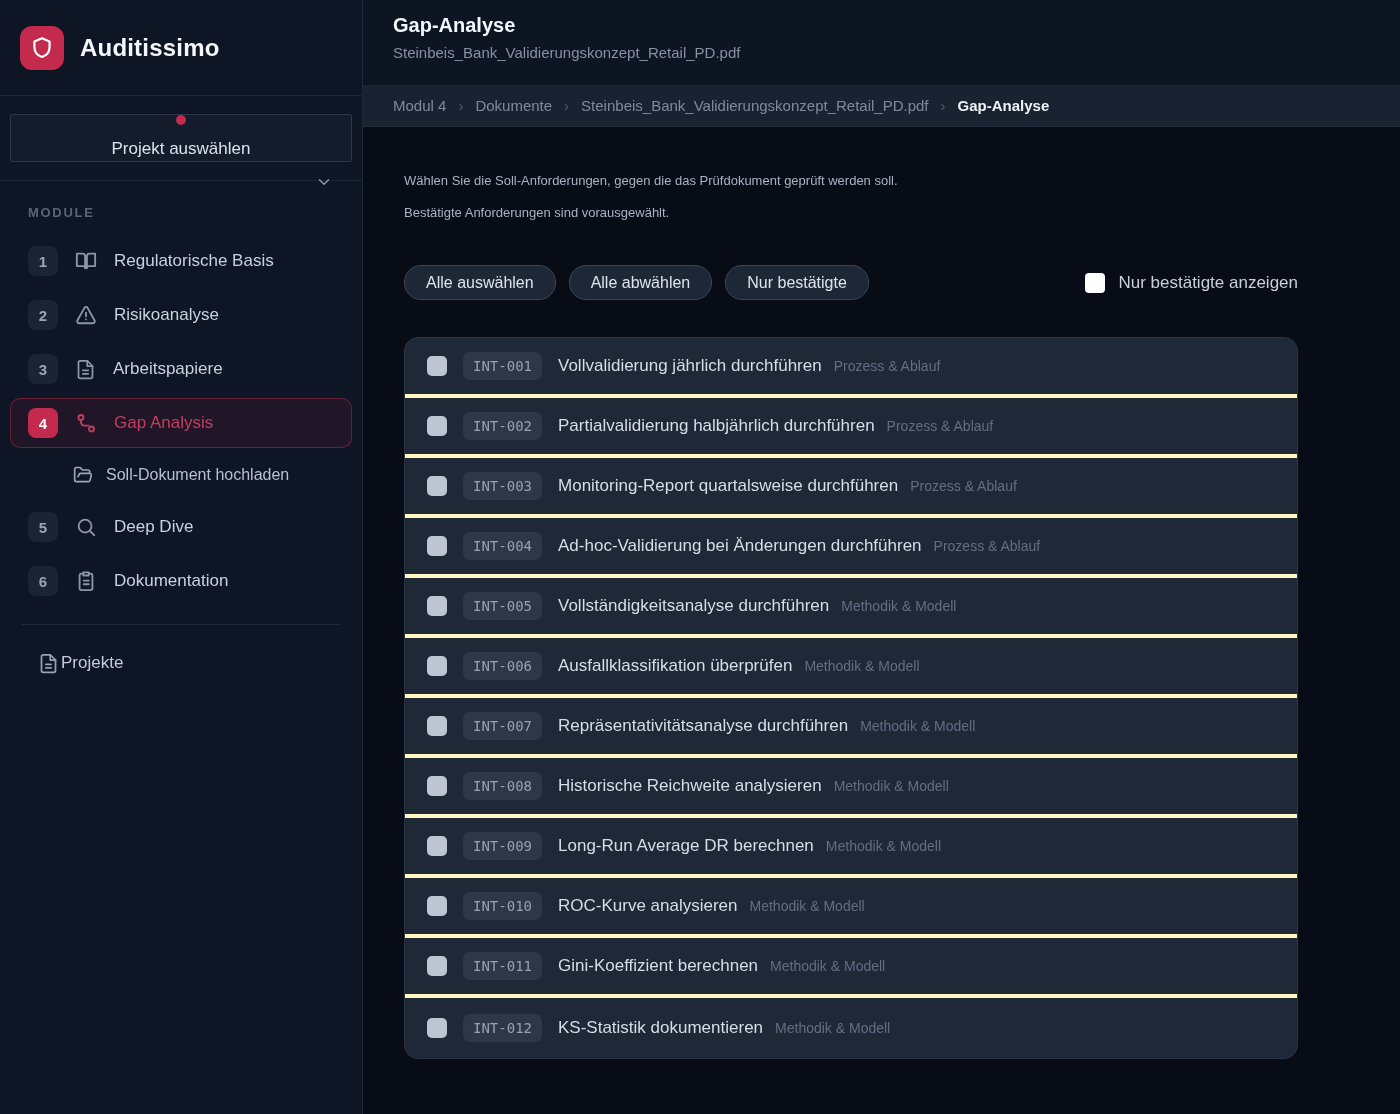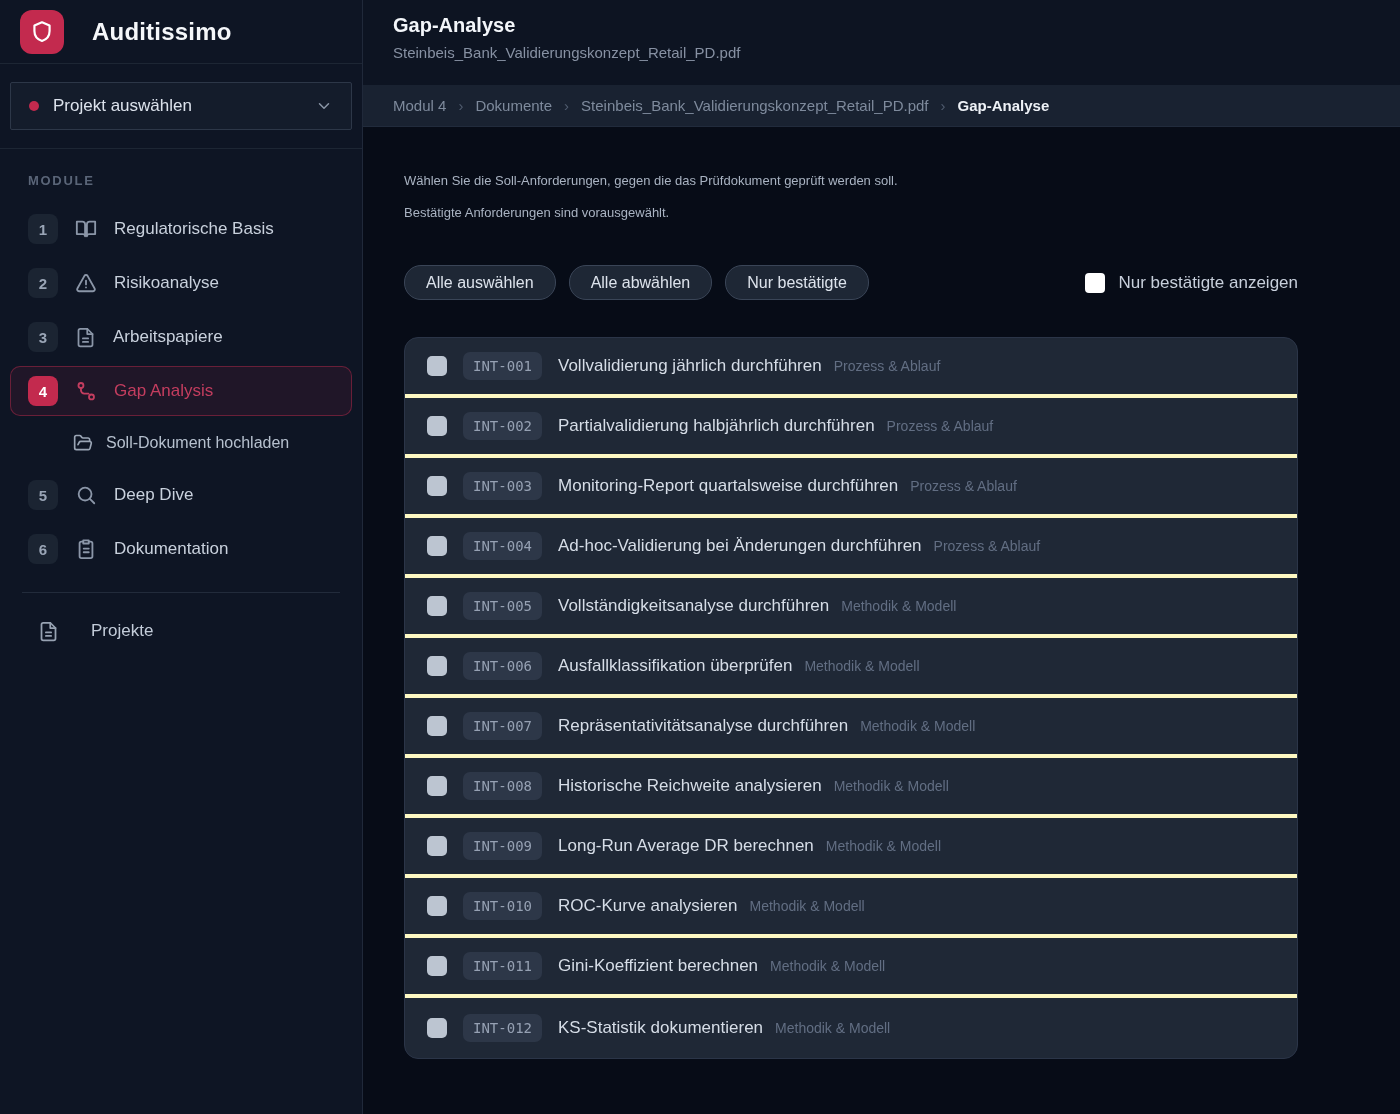--- a/index.html
+++ b/index.html
@@ -7,44 +7,44 @@
   body {
     display:flex;
     background:#070c17;
     font-family:"Liberation Sans","DejaVu Sans",sans-serif;
     color:#c9d1dd;
   }
   svg { display:block; }
 
   
   .sidebar { width:363px; min-width:363px; background:#0e1524; border-right:1px solid #20293a; display:flex; flex-direction:column; }
-  .logo-row { height:64px; display:flex; align-items:center; gap:28px; padding:0 20px; border-bottom:1px solid #1d2634; }
+  .logo-row { height:96px; display:flex; align-items:center; gap:16px; padding:0 20px; border-bottom:1px solid #1d2634; }
   .logo-badge { width:44px; height:44px; border-radius:12px; background:#c32a4e; display:flex; align-items:center; justify-content:center; flex:none; }
   .app-name { font-size:24px; font-weight:bold; color:#f5f7fa; letter-spacing:.2px; }
 
   .selector-wrap { padding:18px 10px; border-bottom:1px solid #1d2634; }
-  .project-selector { height:48px; width:100%; border:1px solid #2d3748; background:#141c2b; border-radius:2px; display:flex; align-items:center; gap:14px; padding:0 18px; color:#dce2ec; font-size:17px; cursor:pointer; }
+  .project-selector { height:48px; width:100%; border:1px solid #2d3748; background:#141c2b; border-radius:2px; display:flex; align-items:center; gap:14px; padding:0 18px; color:#dce2ec; font-size:17px; cursor:pointer;flex-direction:column; }
   .dot { width:10px; height:10px; border-radius:50%; background:#c32a4e; flex:none; }
   .selector-chevron { margin-left:auto; color:#8a95a6; }
 
   .nav { padding:14px 10px 0; }
   .section-label { font-size:13px; letter-spacing:1.7px; color:#5a6578; font-weight:bold; margin:10px 18px 16px; }
   .nav-item { height:50px; margin:4px 0; display:flex; align-items:center; gap:17px; padding:0 17px; border-radius:10px; cursor:pointer; border:1px solid transparent; }
   .num-badge { width:30px; height:30px; border-radius:8px; background:#1b2432; color:#9aa5b6; font-size:15px; font-weight:bold; display:flex; align-items:center; justify-content:center; flex:none; }
   .nav-icon { color:#8b96a8; display:flex; flex:none; }
   .nav-label { font-size:17px; color:#c9d1dd; white-space:nowrap; }
   .nav-item.active { background:rgba(195,42,78,0.10); border-color:rgba(195,42,78,0.45); }
   .nav-item.active .num-badge { background:#c32a4e; color:#ffffff; }
   .nav-item.active .nav-icon { color:#c43d5f; }
   .nav-item.active .nav-label { color:#c43d5f; }
   .sub-item { height:46px; display:flex; align-items:center; gap:13px; padding-left:63px; color:#b6c0ce; font-size:16px; cursor:pointer; }
   .sub-item .nav-icon { color:#9aa5b5; }
 
   .sidebar-divider { border-top:1px solid #222b3b; margin:18px 12px 14px; }
-  .footer-item { height:48px; display:flex; align-items:center; gap:32px; padding:0 28px; font-size:17px; color:#c3ccd9; cursor:pointer; }
+  .footer-item { height:48px; display:flex; align-items:center; gap:2px; padding:0 28px; font-size:17px; color:#c3ccd9; cursor:pointer; }
   .footer-item .nav-icon { color:#97a2b2; }
 
   
   .main { flex:1; display:flex; flex-direction:column; background:#070c17; min-width:0; }
   .header { height:85px; padding:14px 30px 0; background:#0d1422; }
   .header-title { font-size:20px; font-weight:bold; color:#f3f6fa; }
   .header-sub { font-size:15px; color:#8791a3; margin-top:7px; }
 
   .breadcrumb { height:42px; background:#192231; border-bottom:1px solid #212b3c; display:flex; align-items:center; gap:12px; padding:0 30px; font-size:15px; flex:none; }
   .crumb { color:#7e8a9c; cursor:pointer; }

